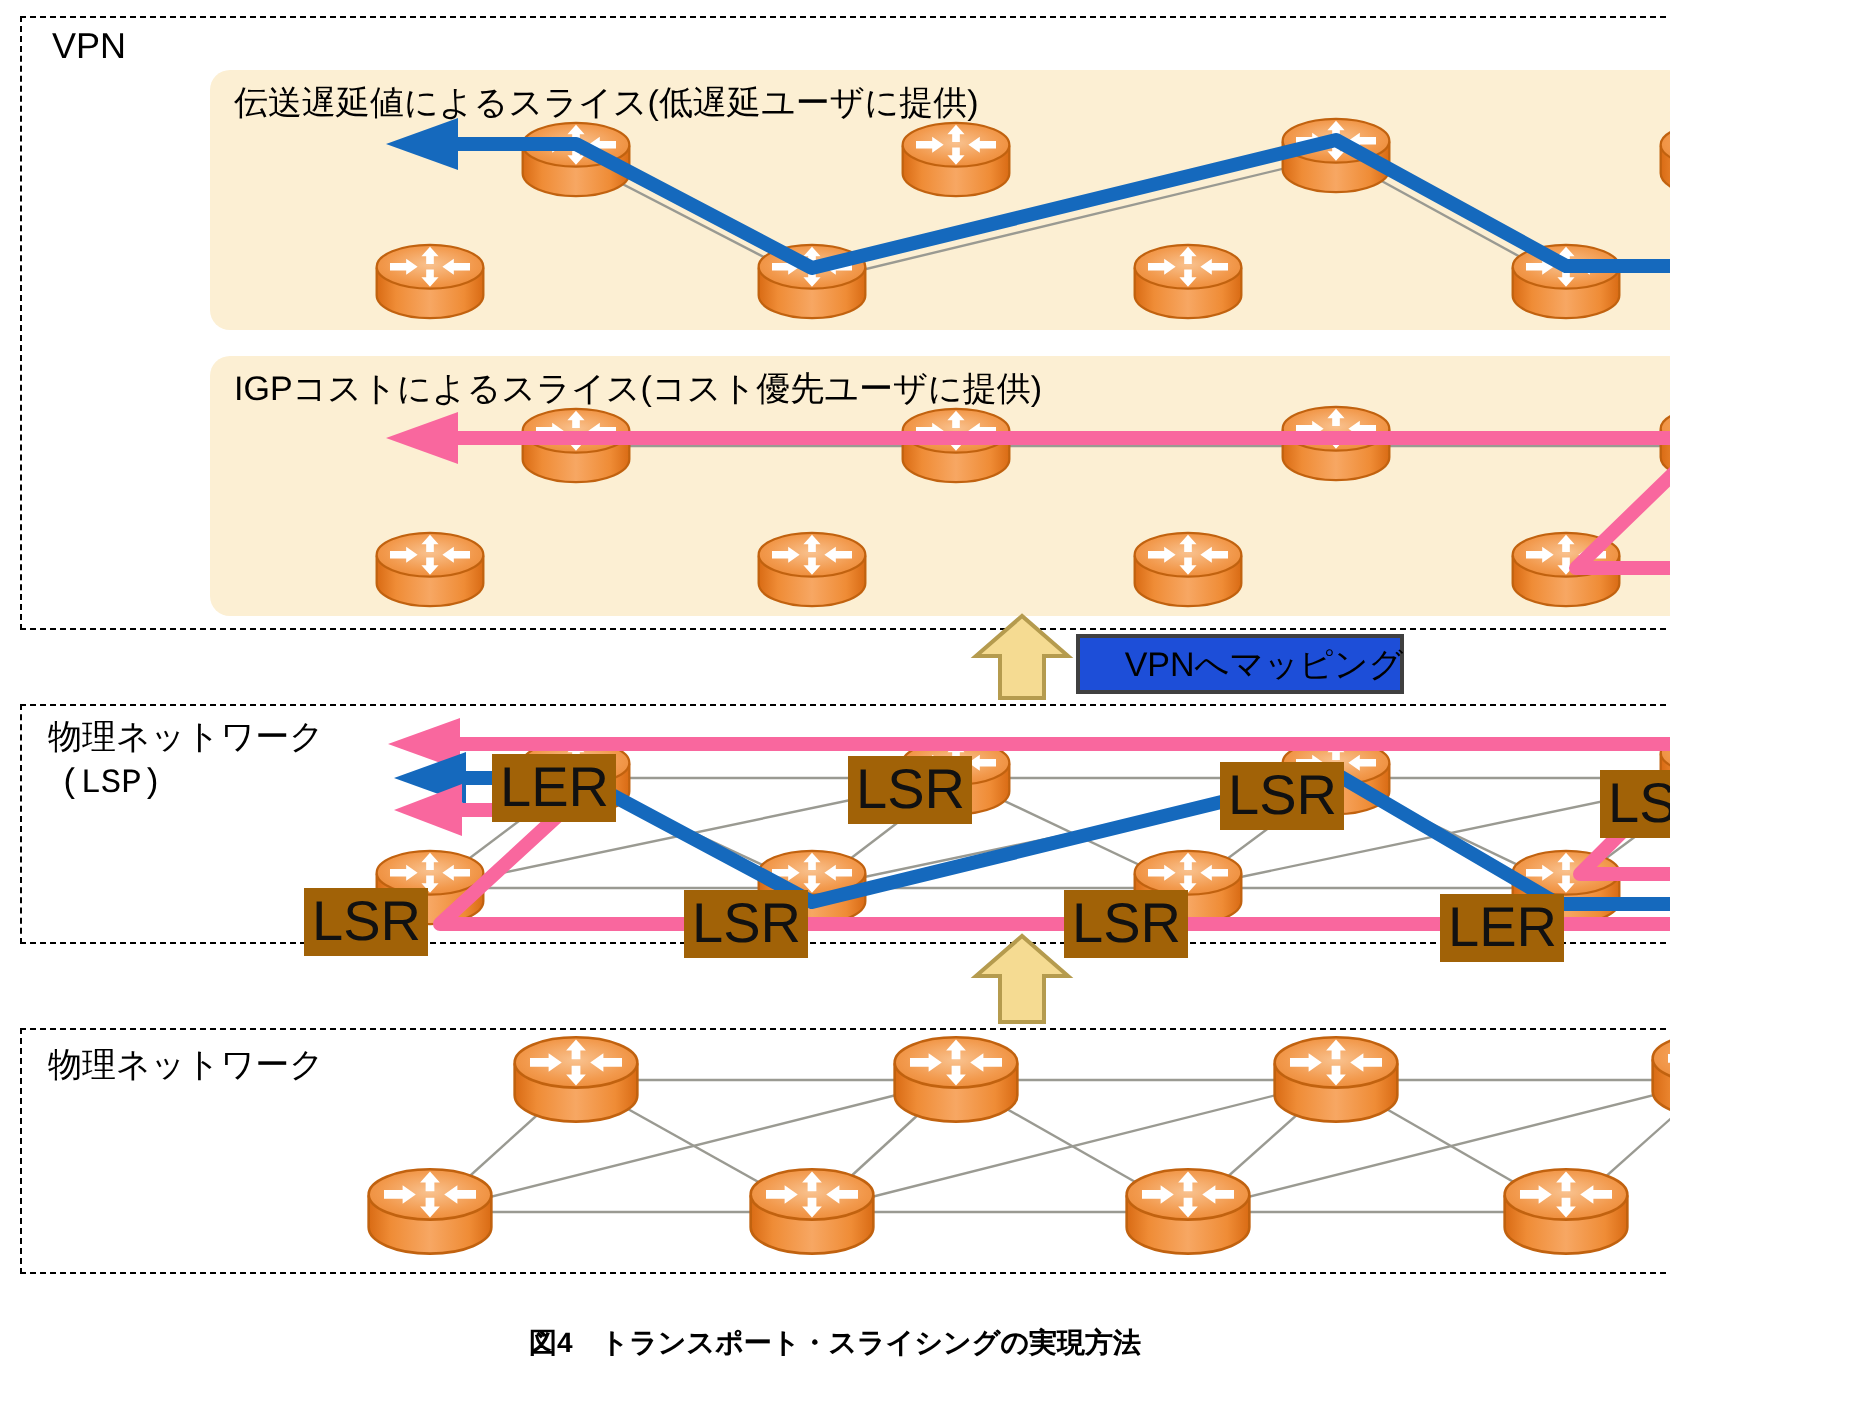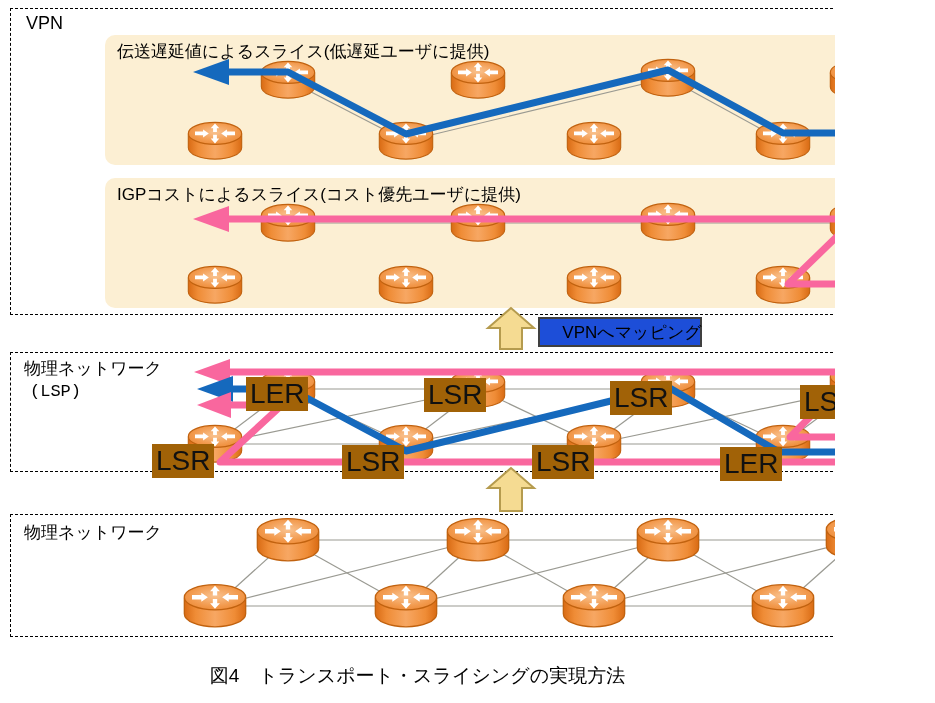--- a/index.html
+++ b/index.html
@@ -16,21 +16,21 @@
     position:absolute;background:#a16207;color:#111;font-size:28px;line-height:1;
     padding:3px 4px;z-index:5;white-space:nowrap;margin-top:28px;
   }
   .callout{
     position:absolute;background:#1d4ed8;border:2px solid #404040;font-size:17px;
     text-align:center;z-index:5;box-sizing:border-box;white-space:nowrap;
     display:flex;align-items:center;justify-content:center;padding-left:24px;
   }
   .caption{
     position:absolute;left:0;top:663px;width:100%;text-align:center;
-    font-weight:normal;font-size:19px;z-index:2;
+    font-weight:bold;font-size:14px;z-index:2;
   }
 </style>
 </head>
 <body>
 
 <div class="canvas">
 
   <div class="dashedbox" style="left:10px;top:8px;width:913px;height:307px;"></div>
   <div class="region-label" style="left:26px;top:12px;font-size:18px;">VPN</div>
 

